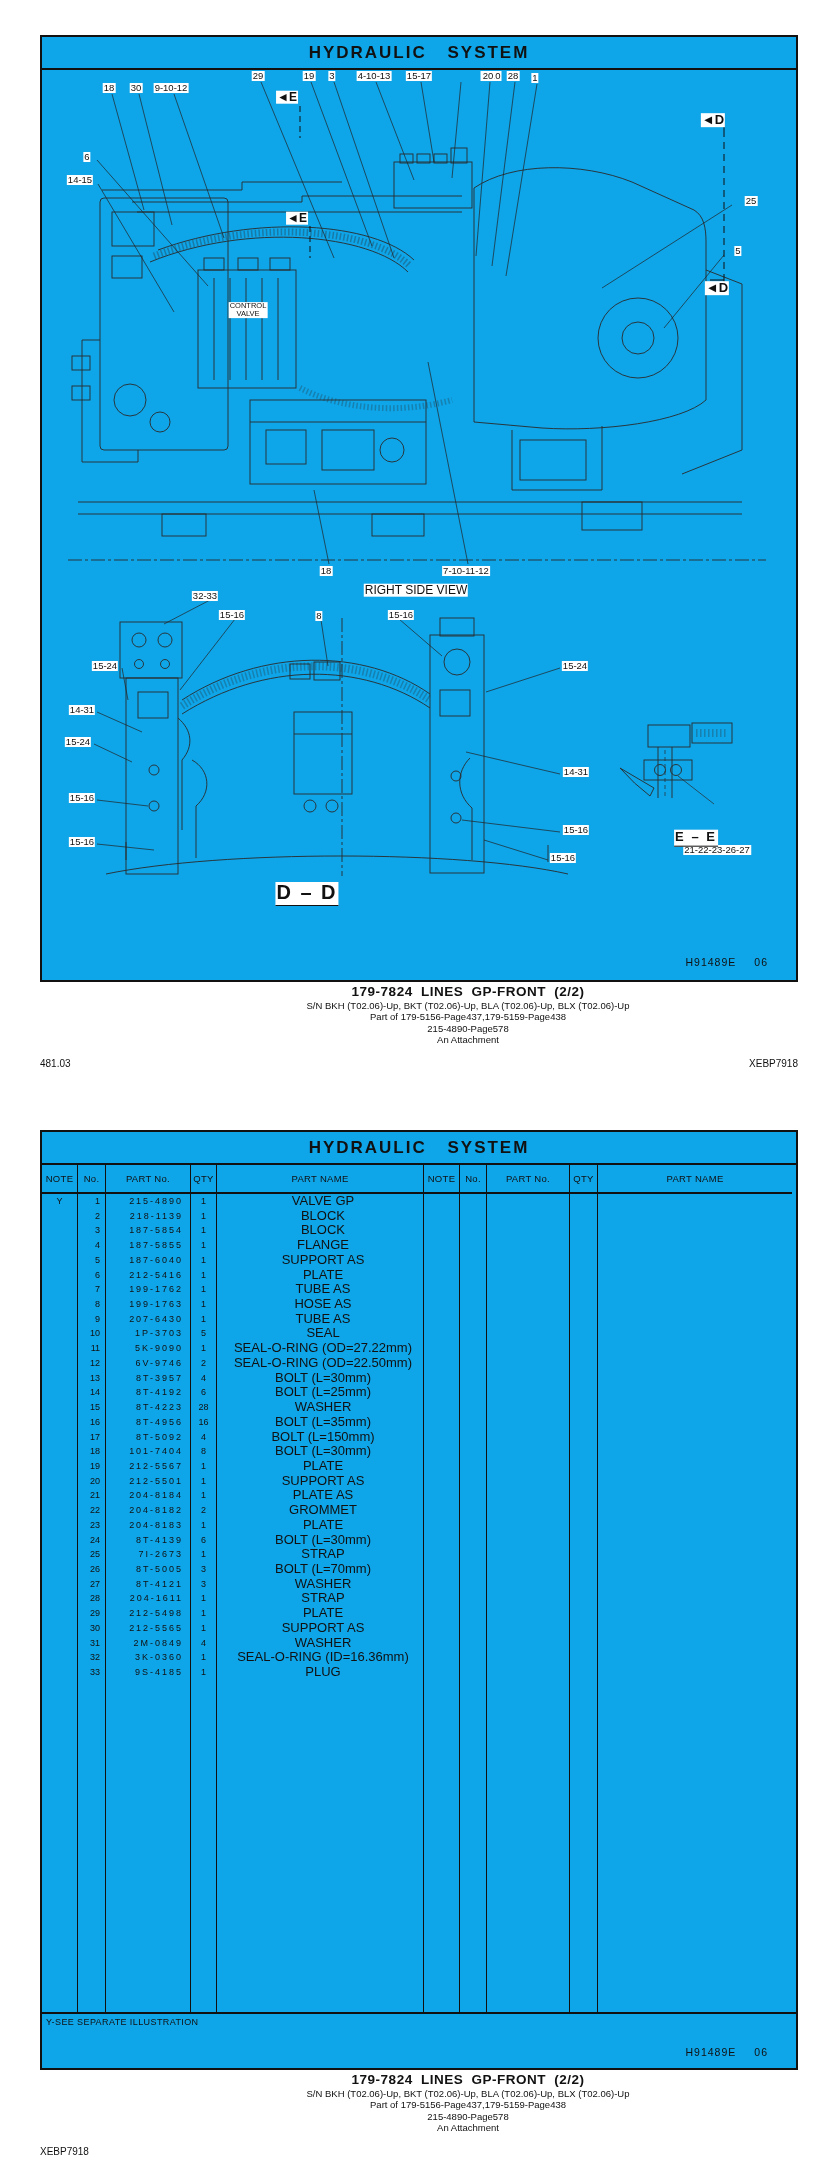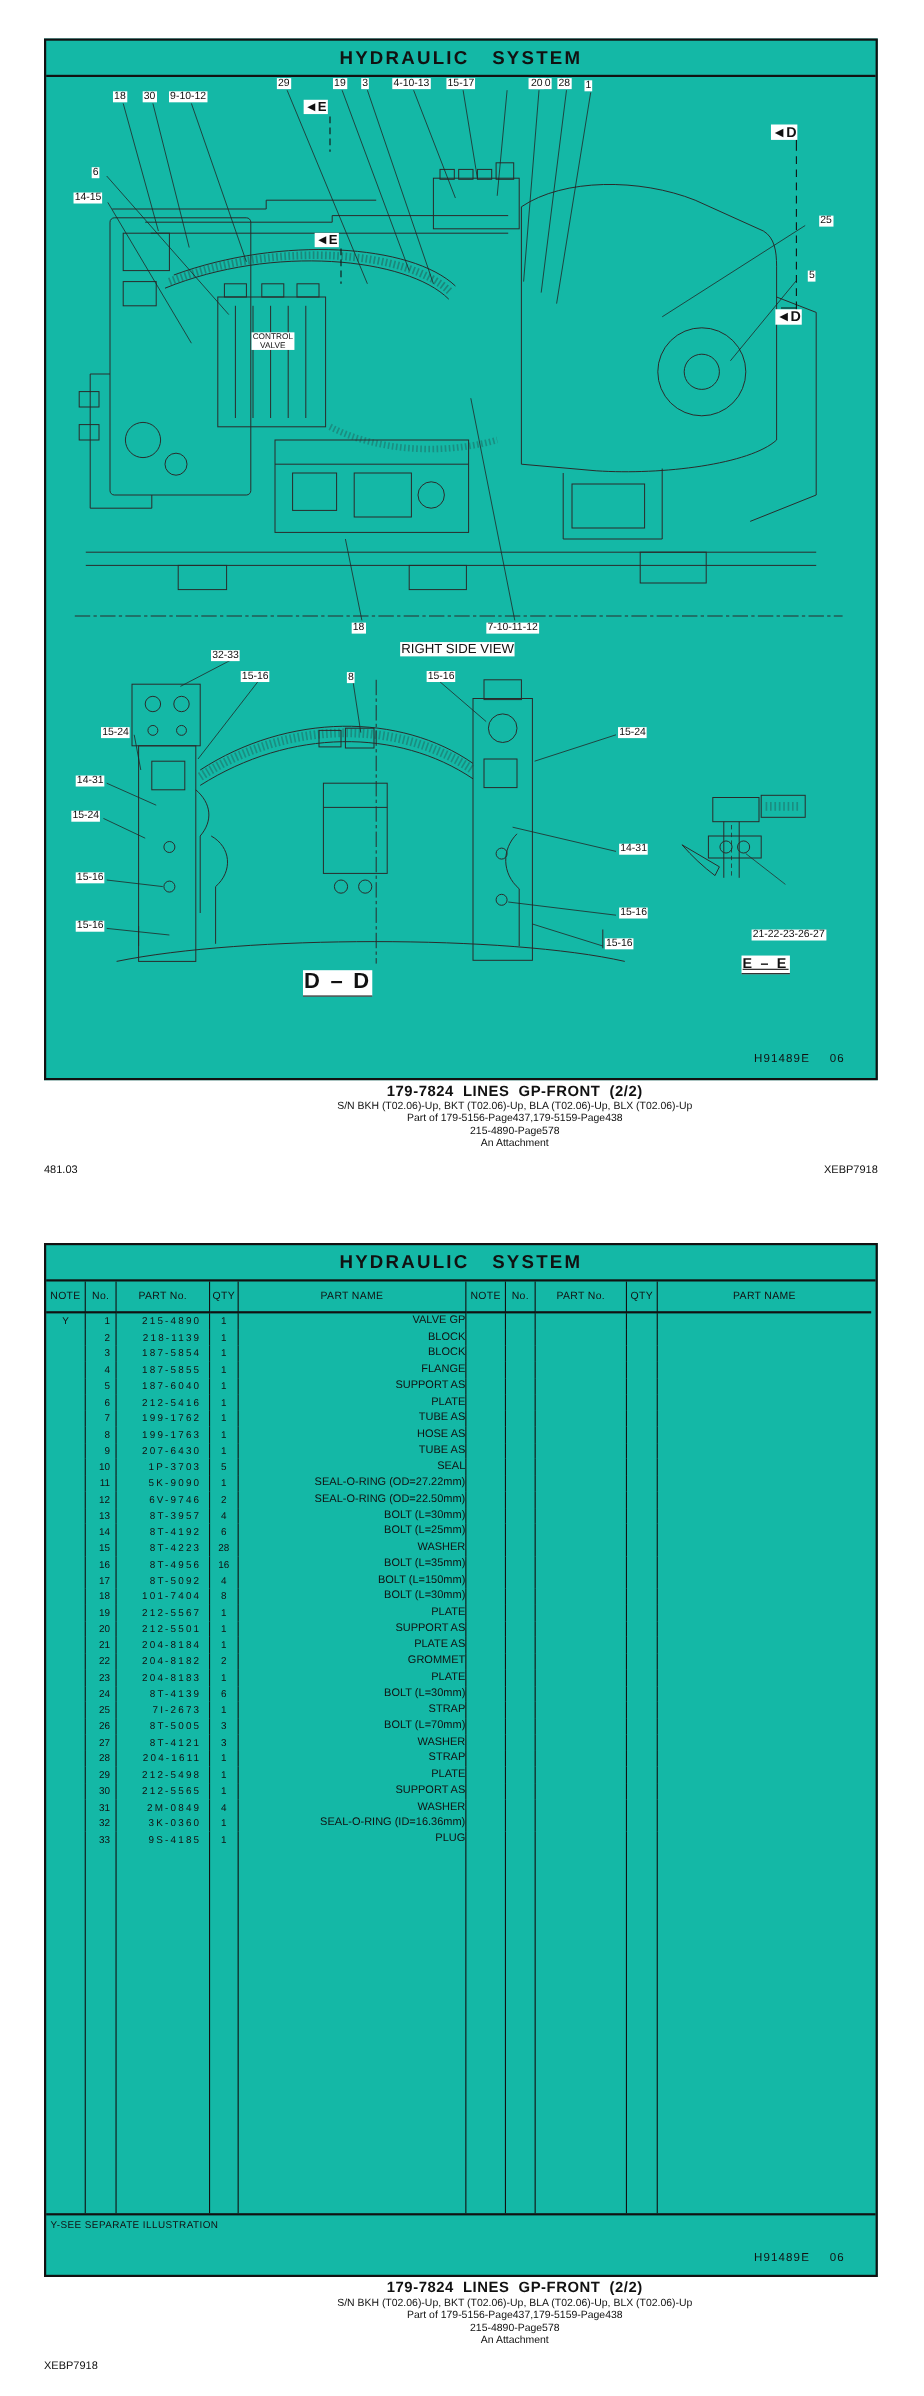--- a/index.html
+++ b/index.html
@@ -4,21 +4,21 @@
 <style>
   html,body{margin:0;padding:0;}
   body{
     width:840px;height:2178px;position:relative;
     background:#ffffff;color:#111;
     font-family:"Liberation Sans", sans-serif;
     -webkit-font-smoothing:antialiased;
   }
   .page-box{
     position:absolute;left:40px;width:754px;
-    border:2px solid #111;background:#14b8a6;
+    border:2px solid #111;background:#0ea5e9;
   }
   .box-title{
     height:31px;border-bottom:2px solid #111;
     display:flex;align-items:center;justify-content:center;
     font-size:17px;font-weight:bold;letter-spacing:2px;word-spacing:14px;
   }
   
   .diagram-area{position:absolute;left:0;right:0;top:33px;bottom:0;overflow:hidden;}
   .diagram-area svg{position:absolute;left:0;top:0;}
   .callout{
@@ -47,21 +47,21 @@
   .cell{border-right:1px solid #111;font-size:9px;line-height:14.7px;overflow:hidden;white-space:nowrap;}
   .cell:nth-child(10n){border-right:none;}
   .cell.head{
     border-bottom:2px solid #111;font-size:9.5px;line-height:27px;
     text-align:center;letter-spacing:0.3px;
   }
   .cell.c0{text-align:center;}
   .cell.num{text-align:right;padding-right:5px;}
   .cell.part{text-align:right;padding-right:7px;letter-spacing:0.22em;}
   .cell.qty{text-align:center;}
-  .cell.name{text-align:right;padding-left:6px;font-size:10px;}
+  .cell.name{text-align:center;padding-left:6px;font-size:13px;}
   .footnote{
     position:absolute;left:0;right:0;bottom:0;height:54px;border-top:2px solid #111;
   }
   .fn-text{position:absolute;left:4px;top:3px;font-size:9px;letter-spacing:0.4px;}
 </style>
 </head>
 <body>
 
 <div class="page-box" style="top:35px;height:943px;">
   <div class="box-title">HYDRAULIC  SYSTEM</div>
@@ -251,21 +251,21 @@
         <div class="callout" style="left: 63px; top: 596px;">15-24</div>
         <div class="callout" style="left: 40px; top: 640px;">14-31</div>
         <div class="callout" style="left: 36px; top: 672px;">15-24</div>
         <div class="callout" style="left: 40px; top: 728px;">15-16</div>
         <div class="callout" style="left: 40px; top: 772px;">15-16</div>
         <div class="callout" style="left: 533px; top: 596px;">15-24</div>
         <div class="callout" style="left: 534px; top: 702px;">14-31</div>
         <div class="callout" style="left: 534px; top: 760px;">15-16</div>
         <div class="callout" style="left: 521px; top: 788px;">15-16</div>
         <div class="callout" style="left: 675px; top: 780px;">21-22-23-26-27</div>
-        <div class="callout u" style="left: 654px; top: 807px; font-size: 13px; text-decoration: underline;">E – E</div>
+        <div class="callout u" style="left: 654px; top: 768px; font-size: 13px;">E – E</div>
         <div class="callout u" style="left: 265px; top: 824px; font-size: 20px;">D – D</div>
       </div>
     <div class="doc-id" style="right:28px;bottom:12px;">
       <span>H91489E</span><span class="rev">06</span>
     </div>
   </div>
 </div>
 
 <div class="caption" style="top:986px;">
   <div class="cap-title">179-7824   LINES  GP-FRONT (2/2)</div>

